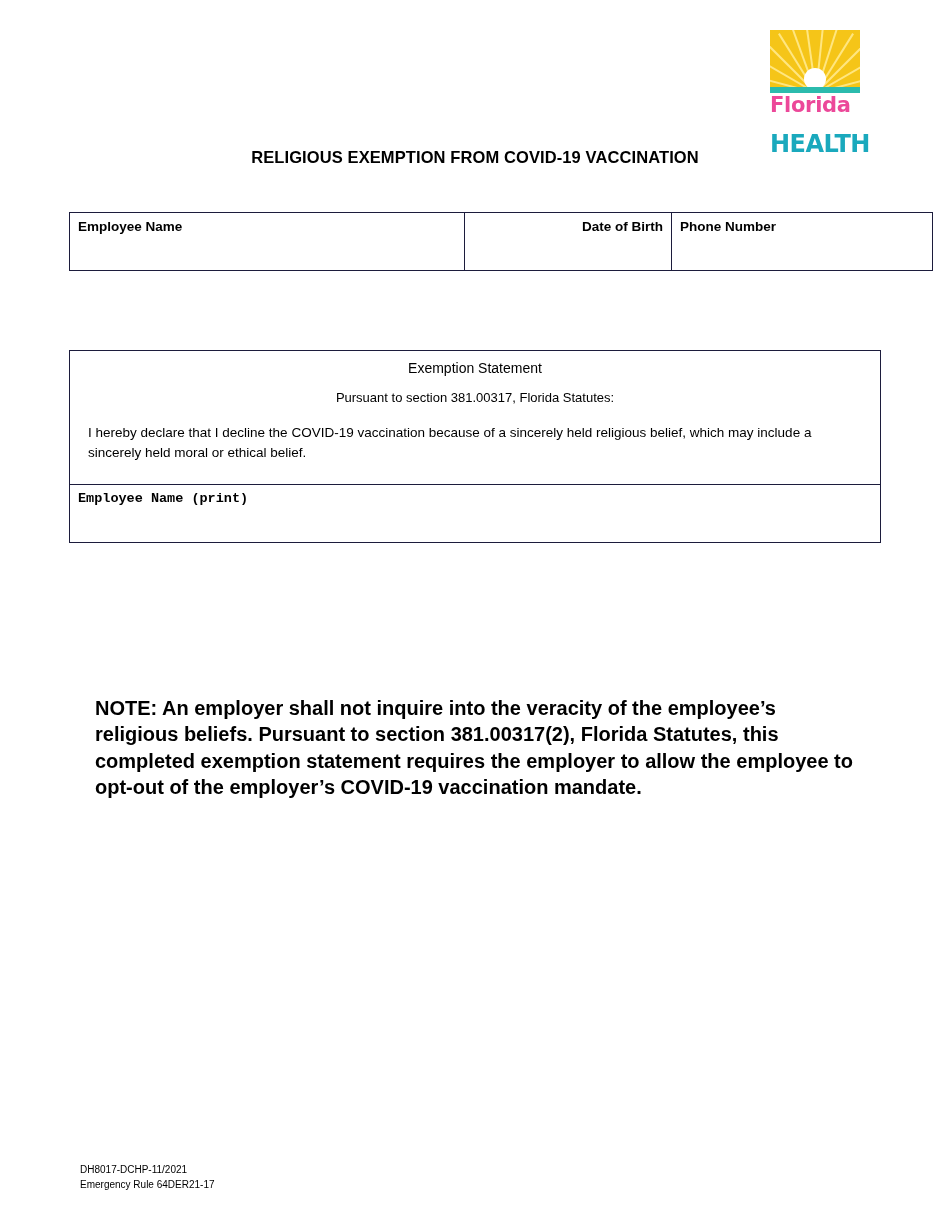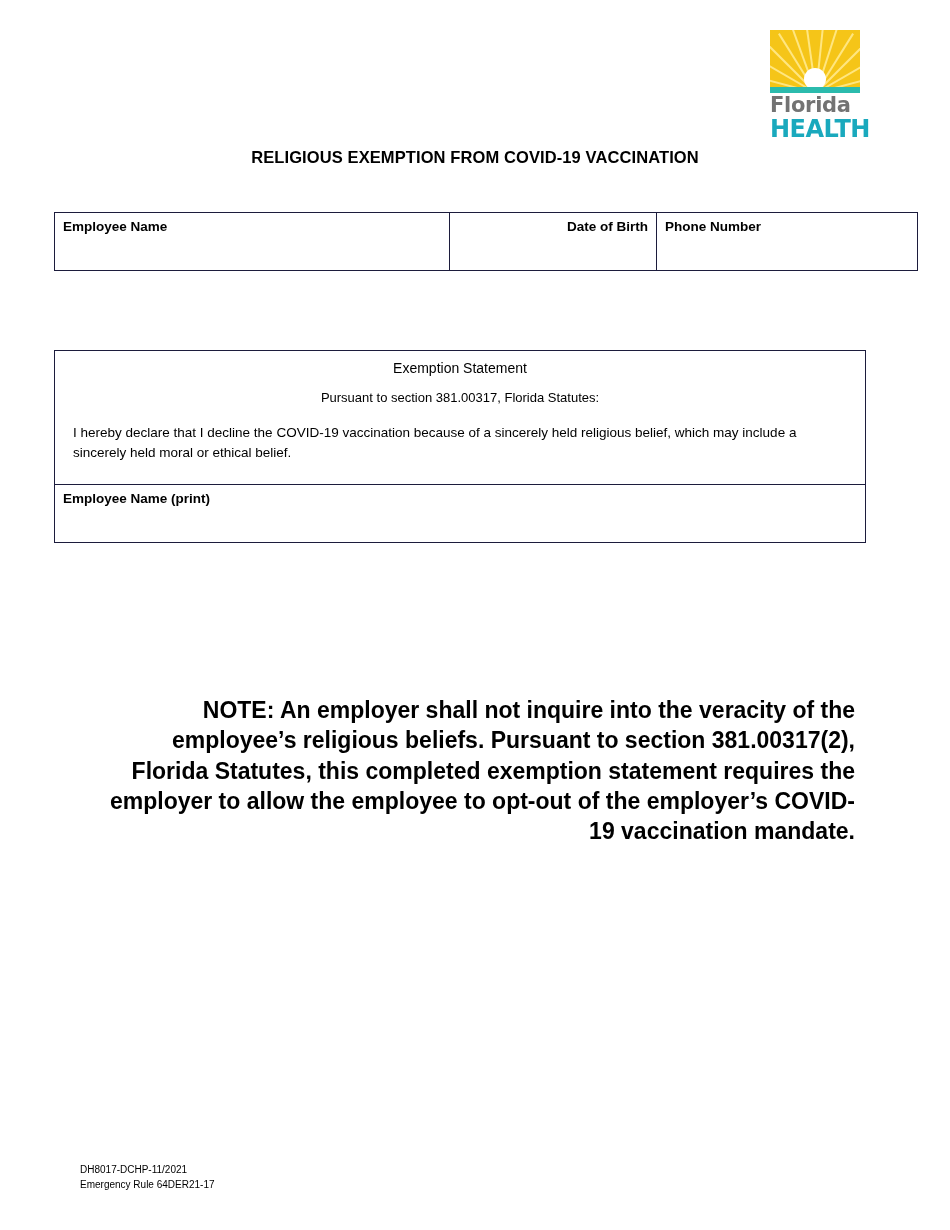--- a/index.html
+++ b/index.html
@@ -66,49 +66,49 @@
     background: #2bbbad;
   }
   .logo-text {
     margin-top: 2px;
     line-height: 1.0;
   }
   .logo-florida {
     font-family: "DejaVu Sans", sans-serif;
     font-weight: bold;
     font-size: 21px;
-    color: #737373;
+    color: #ec4899;
     letter-spacing: -0.3px;
   }
   .logo-health {
     font-family: "DejaVu Sans", sans-serif;
     font-weight: bold;
     font-size: 24px;
     color: #1aa9bd;
     letter-spacing: -0.5px;
-    margin-top: 1px;
+    margin-top: 16px;
     text-align: right;
   }
 
   
   .doc-title {
     position: absolute;
     top: 148px;
     left: 0;
     width: 950px;
     text-align: center;
     font-size: 16.5px;
     font-weight: bold;
     letter-spacing: 0.1px;
   }
 
   
   .form-table {
     position: absolute;
-    left: 54px;
+    left: 69px;
     width: 812px;
     border-collapse: collapse;
     table-layout: fixed;
   }
   .form-table td {
     border: 1px solid #1c1c3c;
     vertical-align: top;
     padding: 6px 8px 0 8px;
     font-size: 13.5px;
     font-weight: bold;
@@ -146,22 +146,22 @@
     padding-top: 18px;
     padding-bottom: 22px;
   }
 
   
   .note {
     position: absolute;
     top: 695px;
     left: 95px;
     width: 760px;
-    text-align: right;
-    font-size: 23px;
+    text-align: left;
+    font-size: 20px;
     font-weight: bold;
     line-height: 1.32;
   }
 
   
   .footer {
     position: absolute;
     left: 80px;
     top: 1163px;
     font-size: 10px;
@@ -218,21 +218,21 @@
   <table class="form-table" id="table-statement">
     <tbody>
         <tr>
       <td colspan="2" style="padding:0;">
         <div class="stmt-head">Exemption Statement</div>
         <div class="stmt-sub">Pursuant to section 381.00317, Florida Statutes:</div>
         <div class="stmt-body stmt-declare">I hereby declare that I decline the COVID-19 vaccination because of a sincerely held religious belief, which may include a sincerely held moral or ethical belief.</div>
       </td>
     </tr>
     <tr>
-      <td colspan="2" style="height:51px;">
+      <td colspan="2" style="height:51px;font-family:Liberation Mono, monospace;">
         <span class="cell-label">Employee Name (print)</span>
       </td>
     </tr>
   </tbody>
     </table>
 
   <div class="note">NOTE: An employer shall not inquire into the veracity of the employee’s religious beliefs. Pursuant to section 381.00317(2), Florida Statutes, this completed exemption statement requires the employer to allow the employee to opt-out of the employer’s COVID-19 vaccination mandate.</div>
 
   <div class="footer">
     <div>DH8017-DCHP-11/2021</div>

